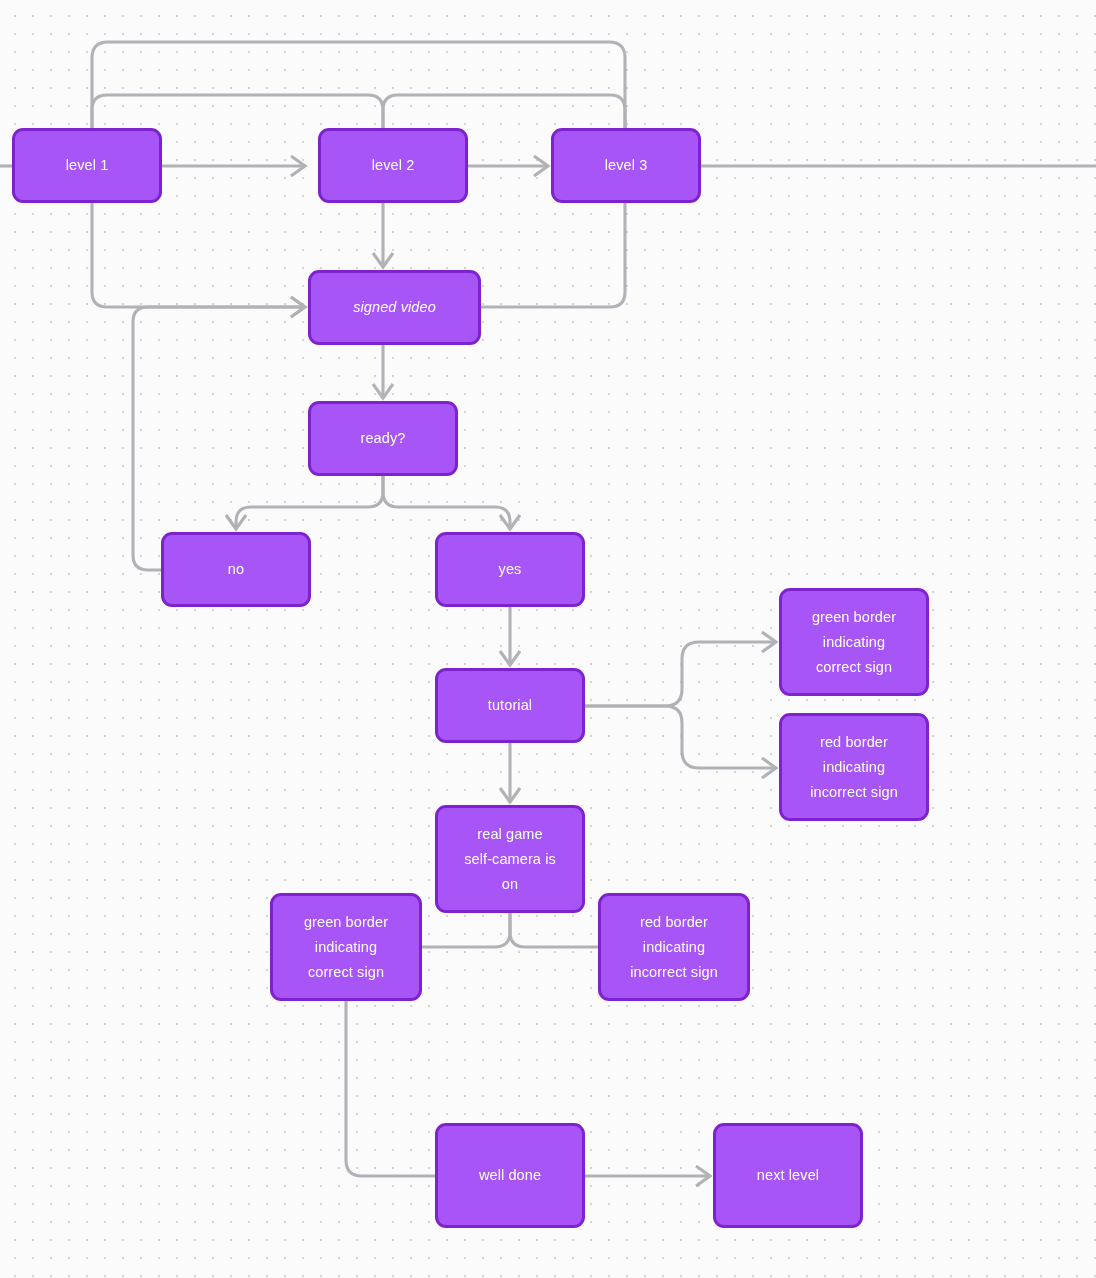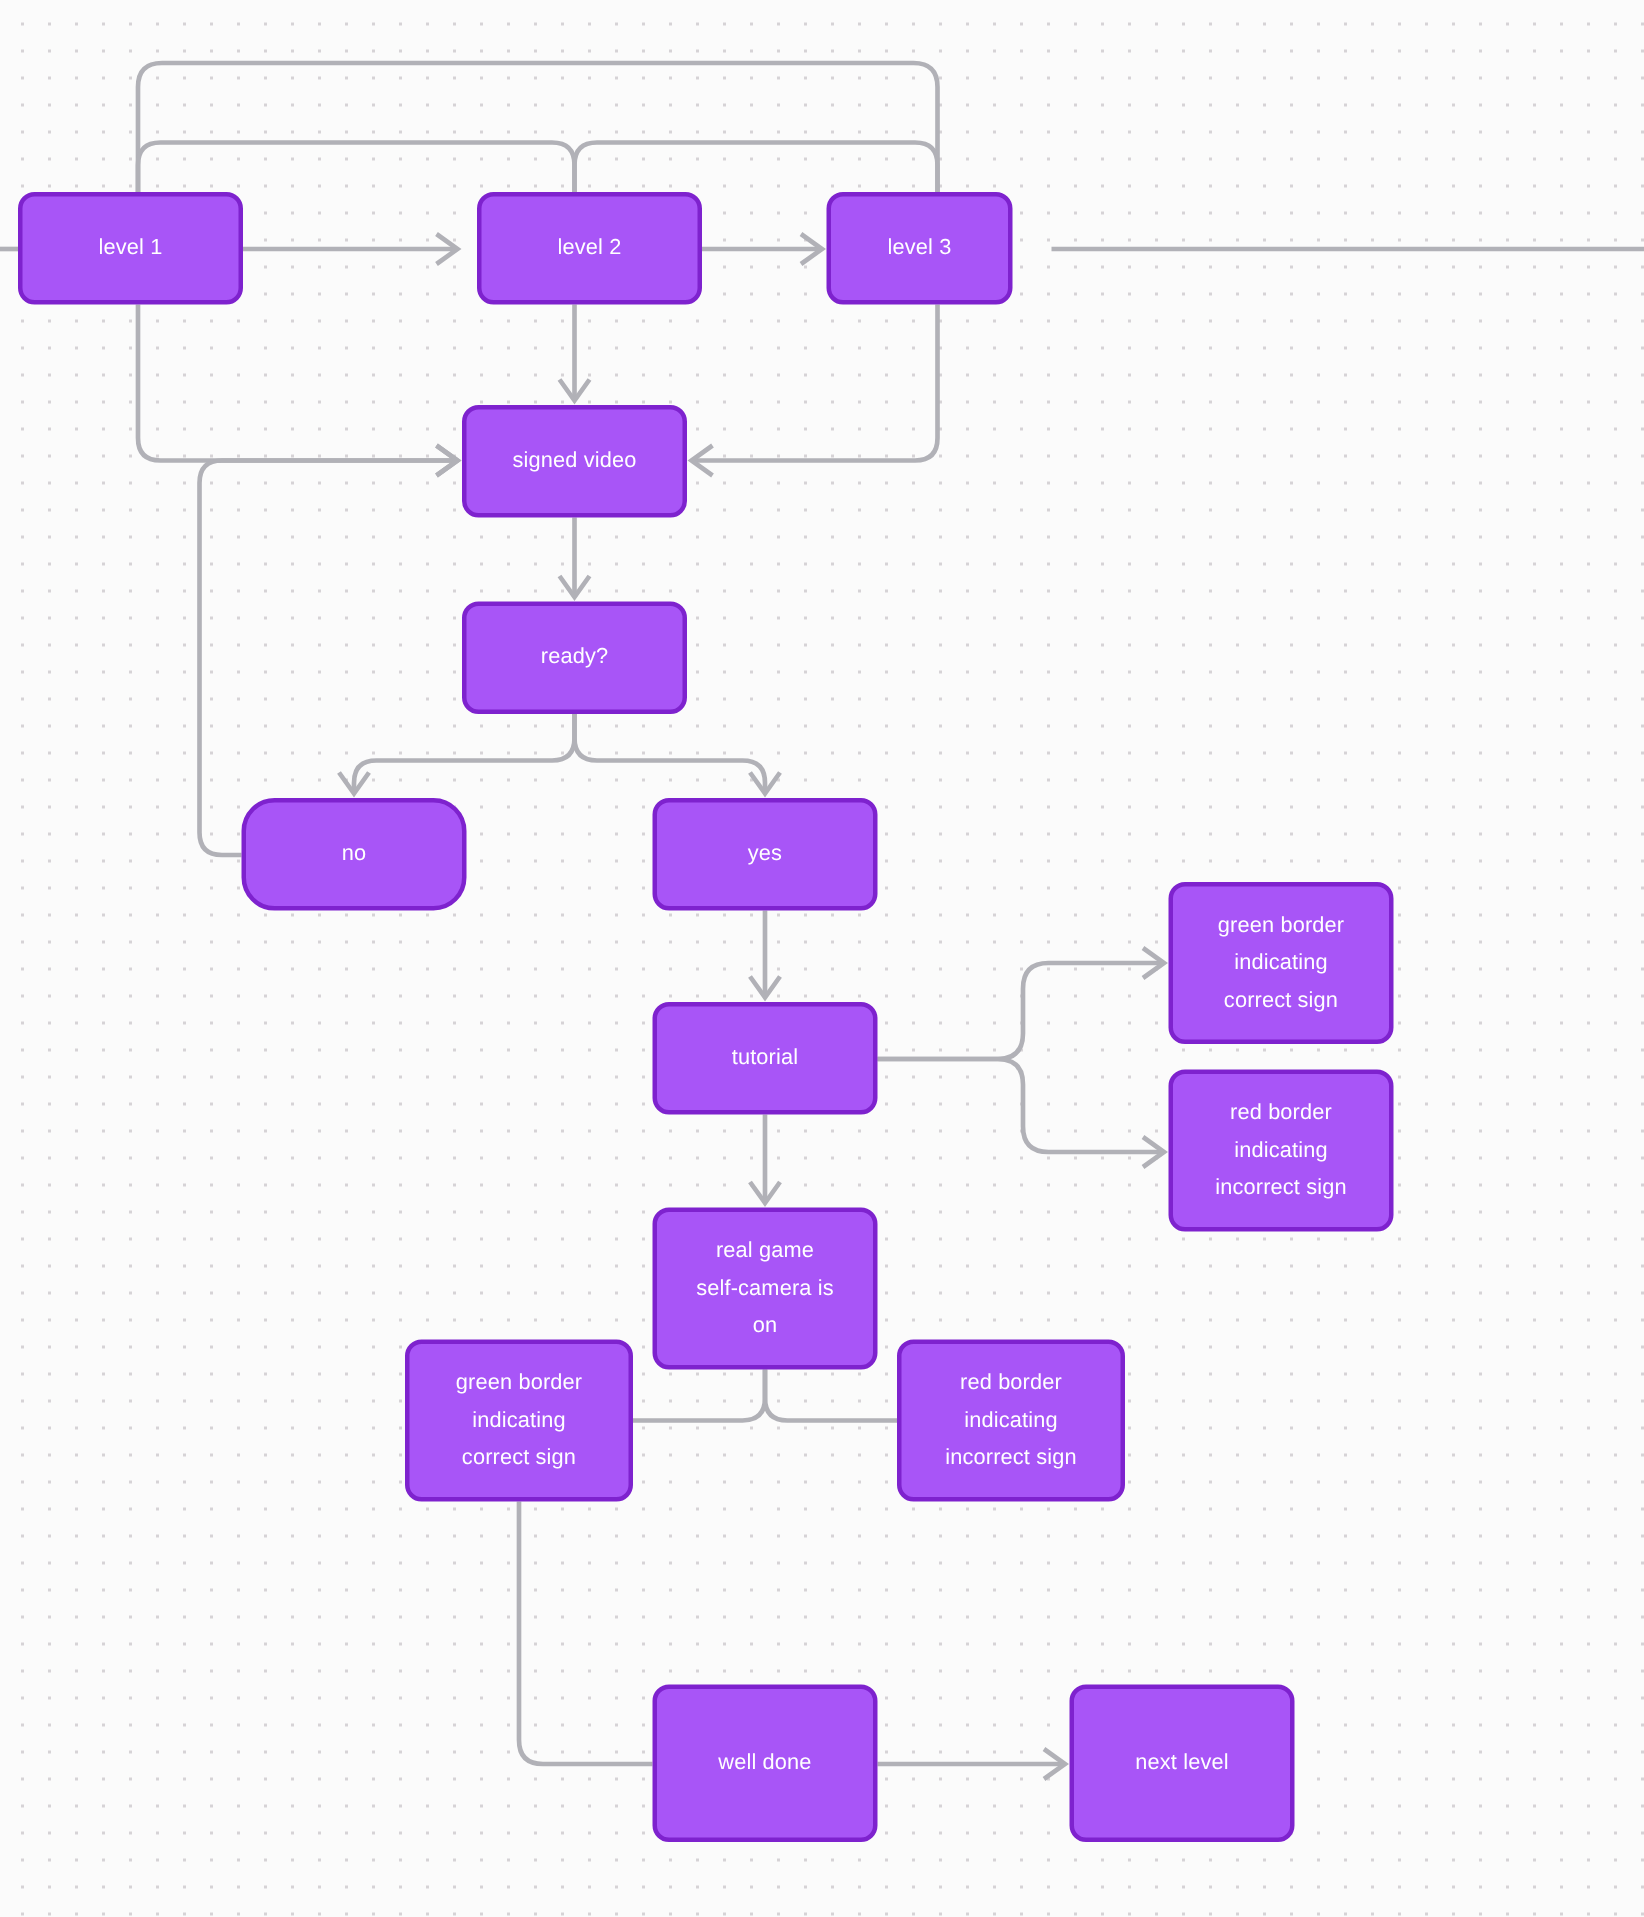--- a/index.html
+++ b/index.html
@@ -169,27 +169,27 @@
     <g>
       <path class="edge-path" d="M 585 1176 L 708 1176"></path>
       <path class="arrow-head" d="M 696 1166 L 710 1176 L 696 1186"></path>
     </g>
   </svg>
 
   <div class="node" style="left:12px; top:128px; width:150px; height:75px;">level 1</div>
 
   <div class="node" style="left:318px; top:128px; width:150px; height:75px;">level 2</div>
 
-  <div class="node" style="left:551px; top:128px; width:124px; height:75px;">level 3</div>
-
-  <div class="node" style="left:308px; top:270px; width:150px; height:75px;">signed video</div>
+  <div class="node" style="left:551px; top:128px; width:150px; height:75px;">level 3</div>
+
+  <div class="node" style="left:308px; top:270px; width:173px; height:75px;font-style:italic;">signed video</div>
 
   <div class="node" style="left:308px; top:401px; width:150px; height:75px;">ready?</div>
 
-  <div class="node" style="left:161px; top:532px; width:150px; height:75px;border-radius:22px;">no</div>
+  <div class="node" style="left:161px; top:532px; width:150px; height:75px;">no</div>
 
   <div class="node" style="left:435px; top:668px; width:150px; height:75px;">tutorial</div>
 
   <div class="node" style="left:435px; top:532px; width:150px; height:75px;">yes</div>
 
   <div class="node" style="left:779px; top:588px; width:150px; height:108px;">green border
 indicating
 correct sign</div>
 
   <div class="node" style="left:779px; top:713px; width:150px; height:108px;">red border

